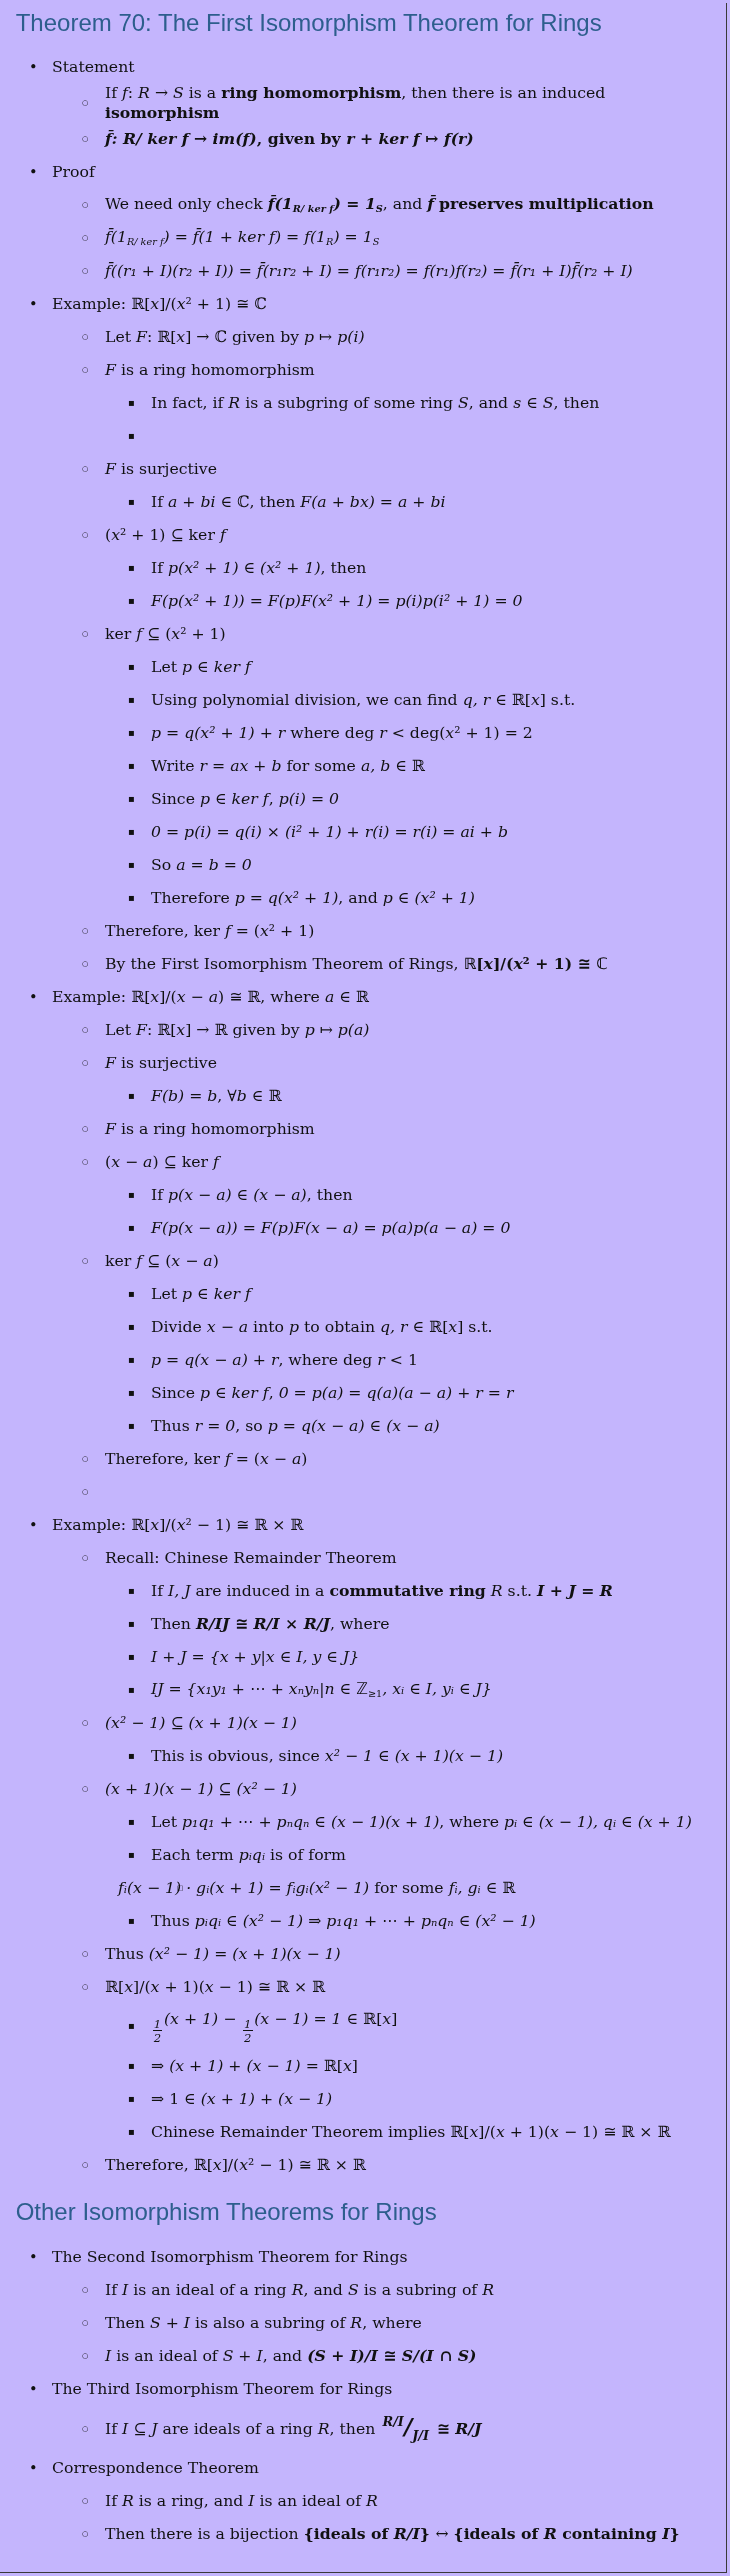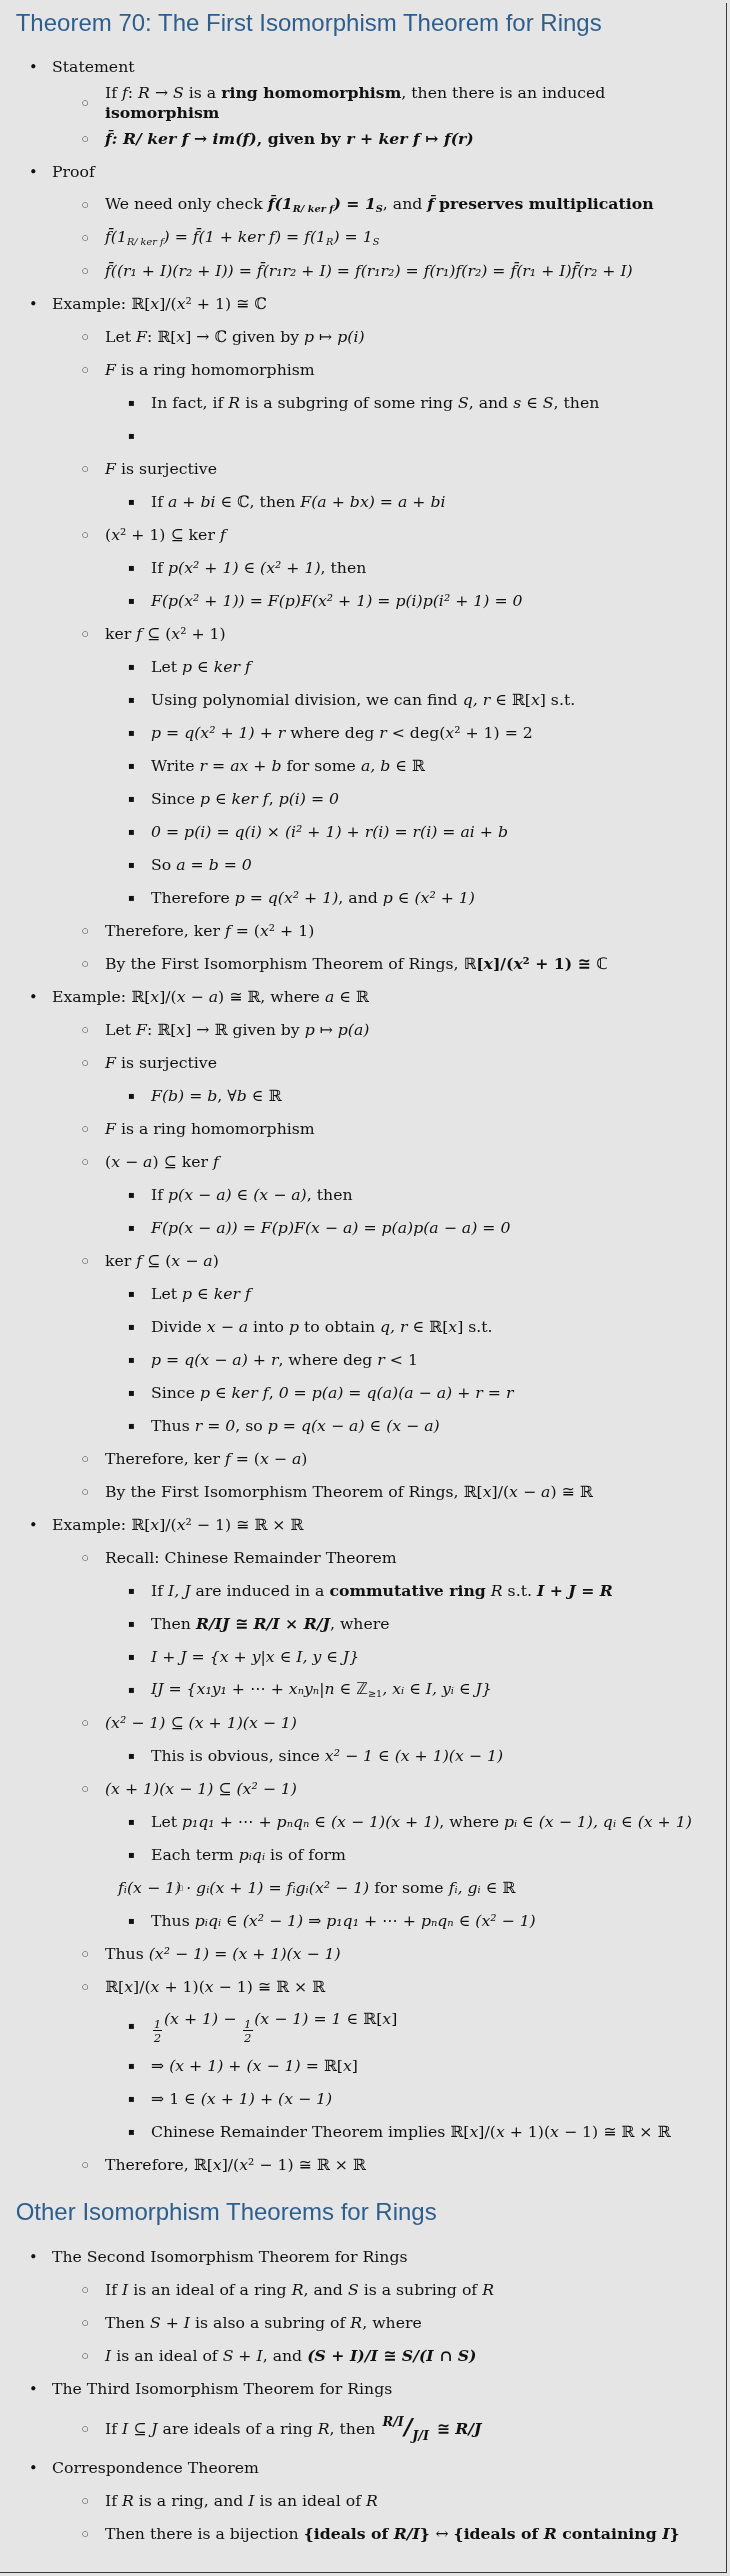--- a/index.html
+++ b/index.html
@@ -66,21 +66,21 @@
   .sk .skn{vertical-align:0.6em;font-size:0.82em;}
   .sk .sksl{font-size:1.45em;}
   .sk .skd{vertical-align:-0.5em;font-size:0.82em;text-align:center;}
   
   .edge-r{position:absolute;left:726px;top:3.4px;width:1.1px;height:2569px;background:#3a3a3a;}
   .edge-b{position:absolute;left:0px;top:2572px;width:727px;height:1.1px;background:#3a3a3a;}
 </style>
 </head>
 <body>
 
-<div id="page" style="background: #e5e5e5;">
+<div id="page" style="background: #c4b5fd;">
   <h1 class="h1" style="color: rgb(45, 94, 141);">Theorem 70: The First Isomorphism Theorem for Rings</h1>
   <div id="part1">
       <div class="row lv1">
         <span class="bullet">•</span>
         <span class="txt"><span>Statement</span></span>
       </div>
       <div class="row lv2">
         <span class="bullet">○</span>
         <span class="txt"><span>If </span><span class="m">f</span><span>: </span><span class="m">R → S</span><span> is a </span><span class="b">ring homomorphism</span><span>, then there is an induced </span><span class="b">isomorphism</span></span>
       </div>
@@ -242,21 +242,20 @@
       <div class="row lv3">
         <span class="bullet">▪</span>
         <span class="txt"><span>Thus </span><span class="m">r = 0</span><span>, so </span><span class="m">p = q(x − a) ∈ (x − a)</span></span>
       </div>
       <div class="row lv2">
         <span class="bullet">○</span>
         <span class="txt"><span>Therefore, ker </span><span class="m">f</span><span> = (</span><span class="m">x − a</span><span>)</span></span>
       </div>
       <div class="row lv2">
         <span class="bullet">○</span>
-        <span class="txt"><span>By the First Isomorphism Theorem of Rings, ℝ[</span><span class="m">x</span><span>]/(</span><span class="m">x − a</span><span>) ≅ ℝ</span></span>
       </div>
       <div class="row lv1">
         <span class="bullet">•</span>
         <span class="txt"><span>Example: ℝ[</span><span class="m">x</span><span>]/(</span><span class="m">x</span><span>² − 1) ≅ ℝ × ℝ</span></span>
       </div>
       <div class="row lv2">
         <span class="bullet">○</span>
         <span class="txt"><span>Recall: Chinese Remainder Theorem</span></span>
       </div>
       <div class="row lv3">

